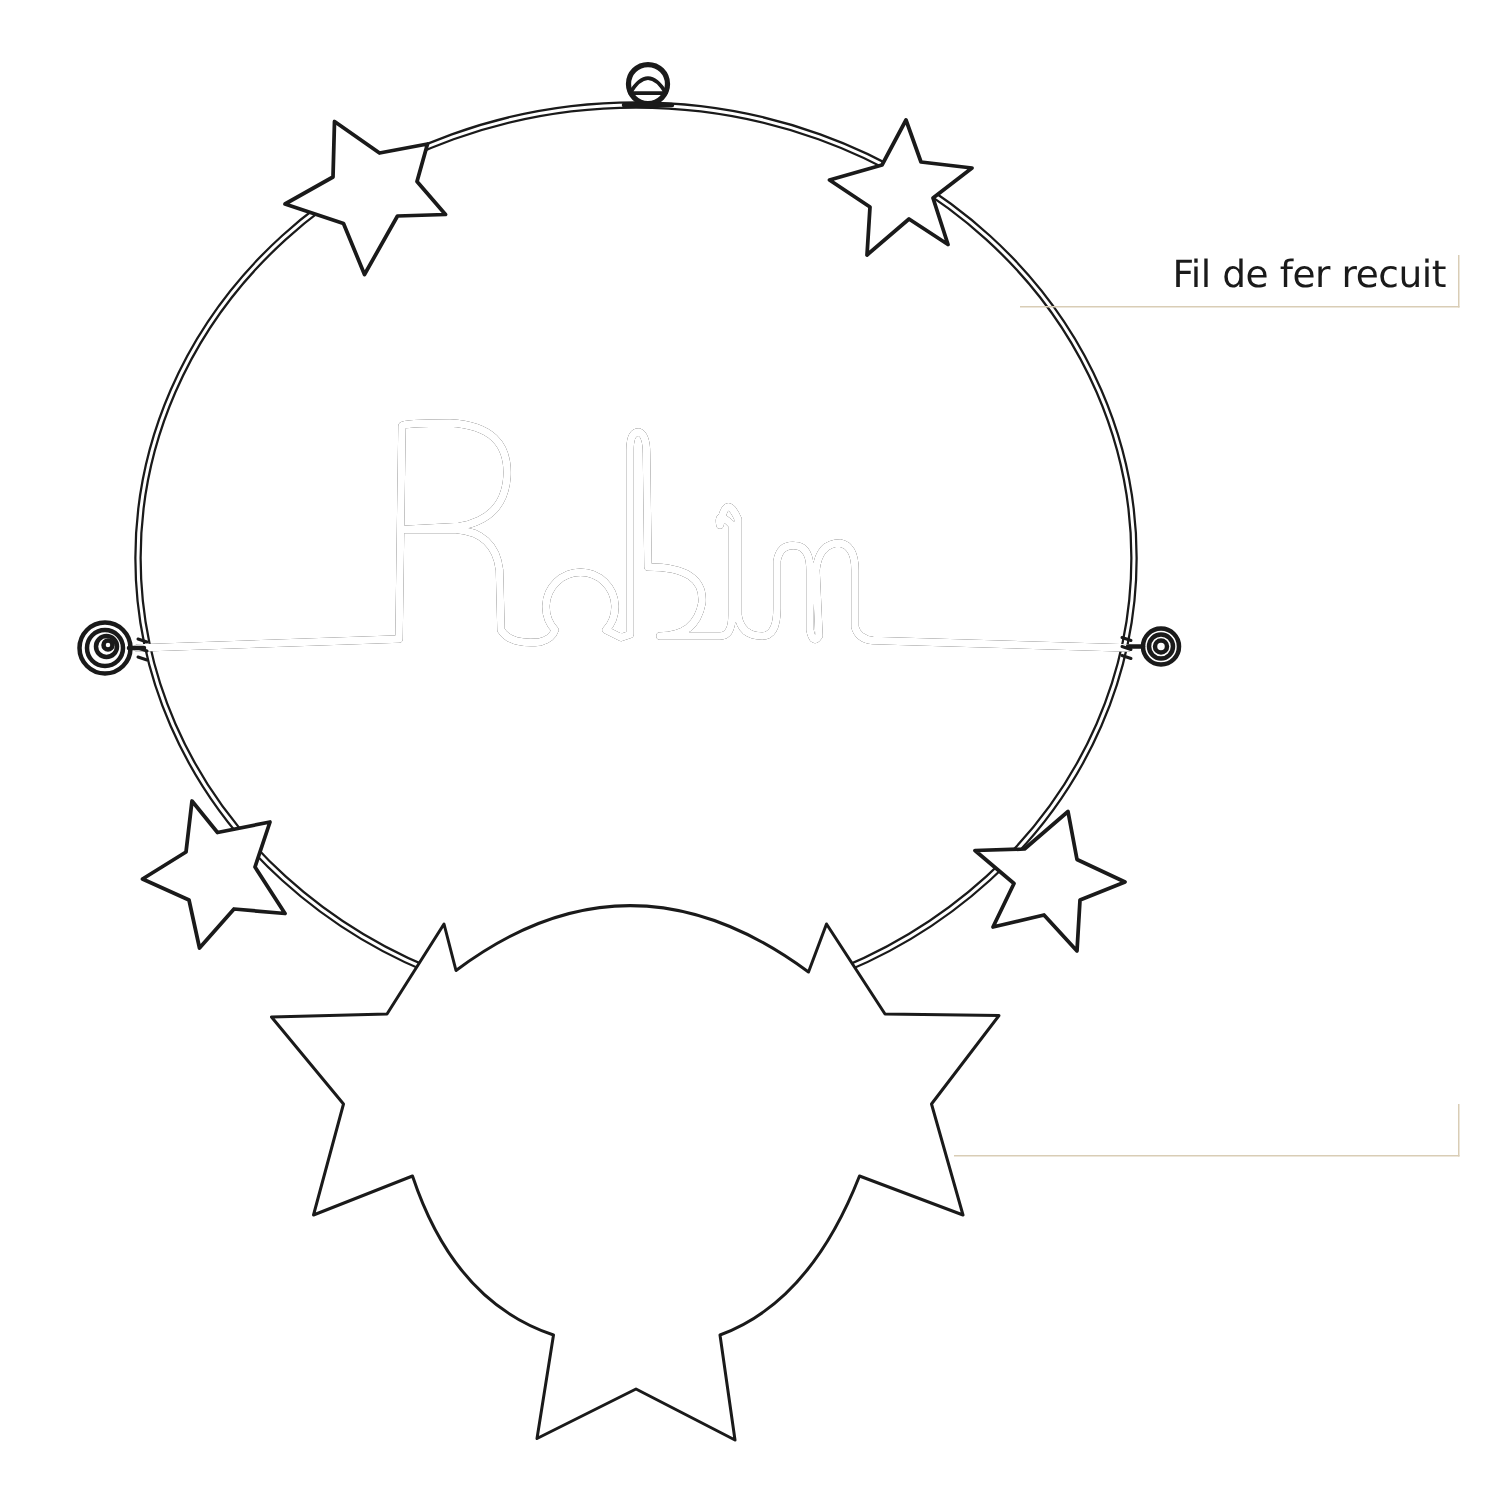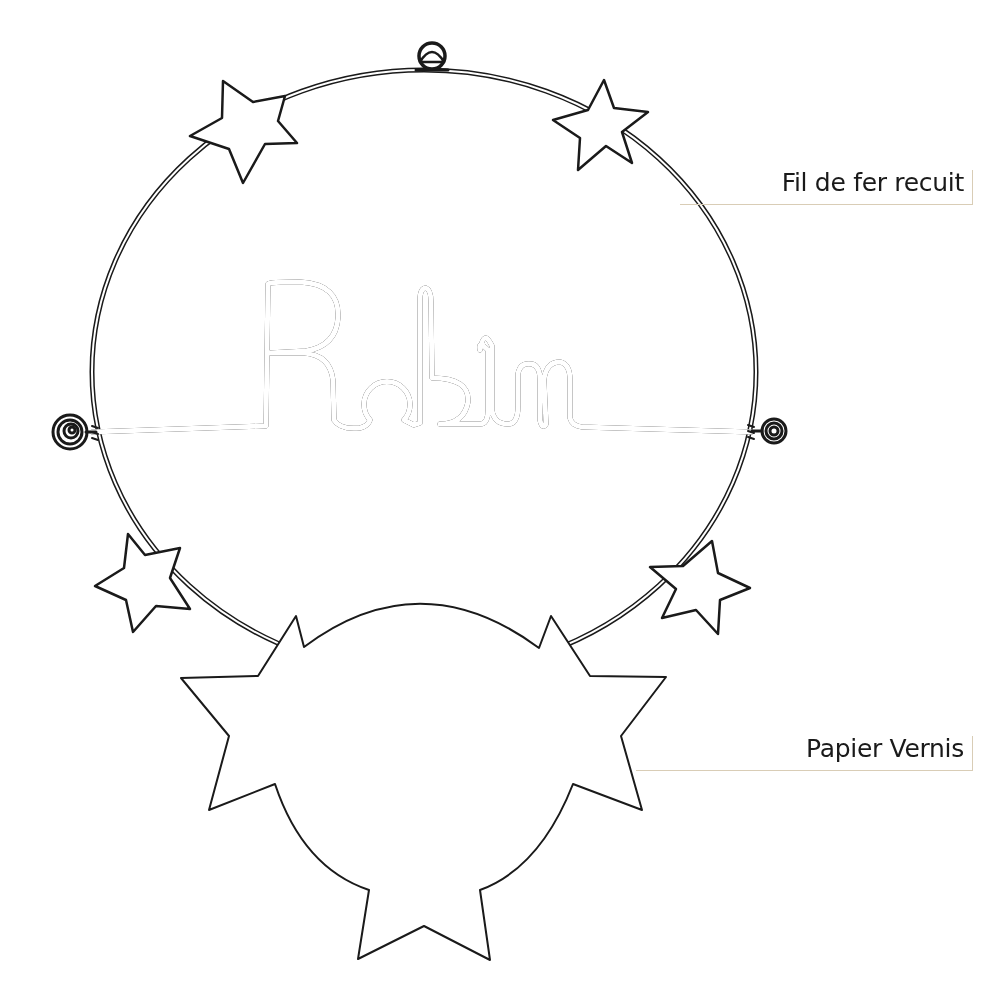--- a/index.html
+++ b/index.html
@@ -137,14 +137,13 @@
   </svg>
 
   
   <div class="leader" style="left:680px; top:204px; width:293px;"></div>
   <div class="leader-end" style="left:972px; top:170px; height:35px;"></div>
   <div class="label" style="right:36px; top:168px;">Fil de fer recuit</div>
 
   
   <div class="leader" style="left:636px; top:770px; width:337px;"></div>
   <div class="leader-end" style="left:972px; top:736px; height:35px;"></div>
-  <div class="label" style="right:36px; top:734px;">Papier Vernis</div>
 </div>
 
 </body></html>

